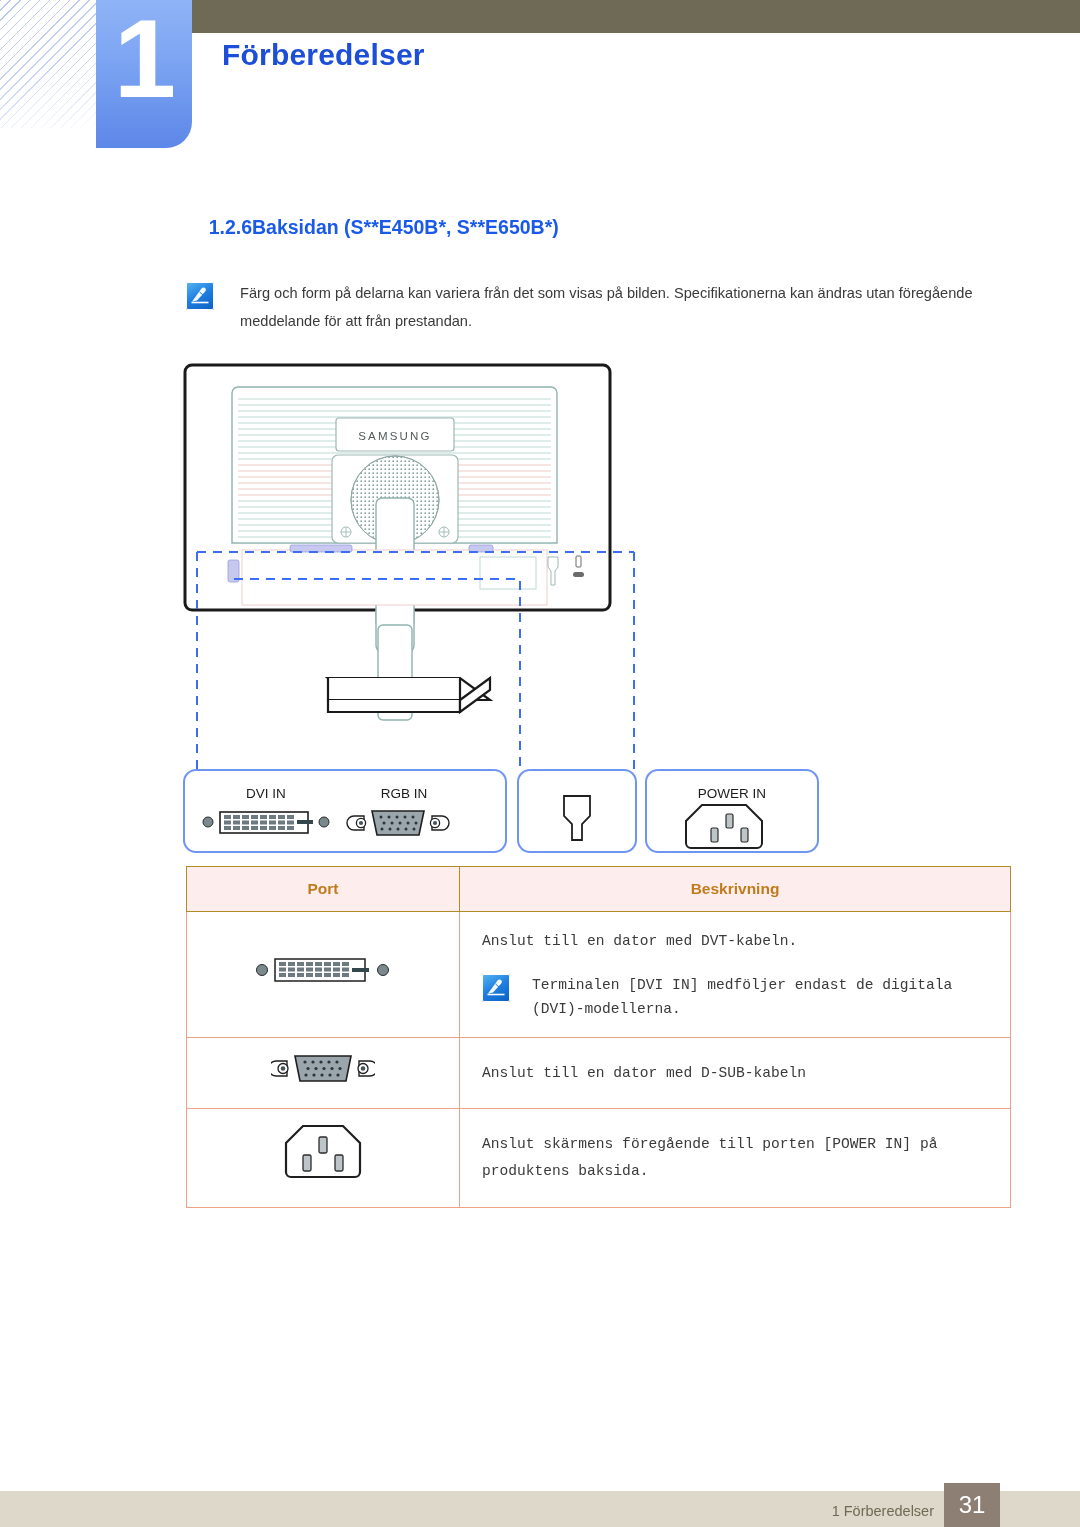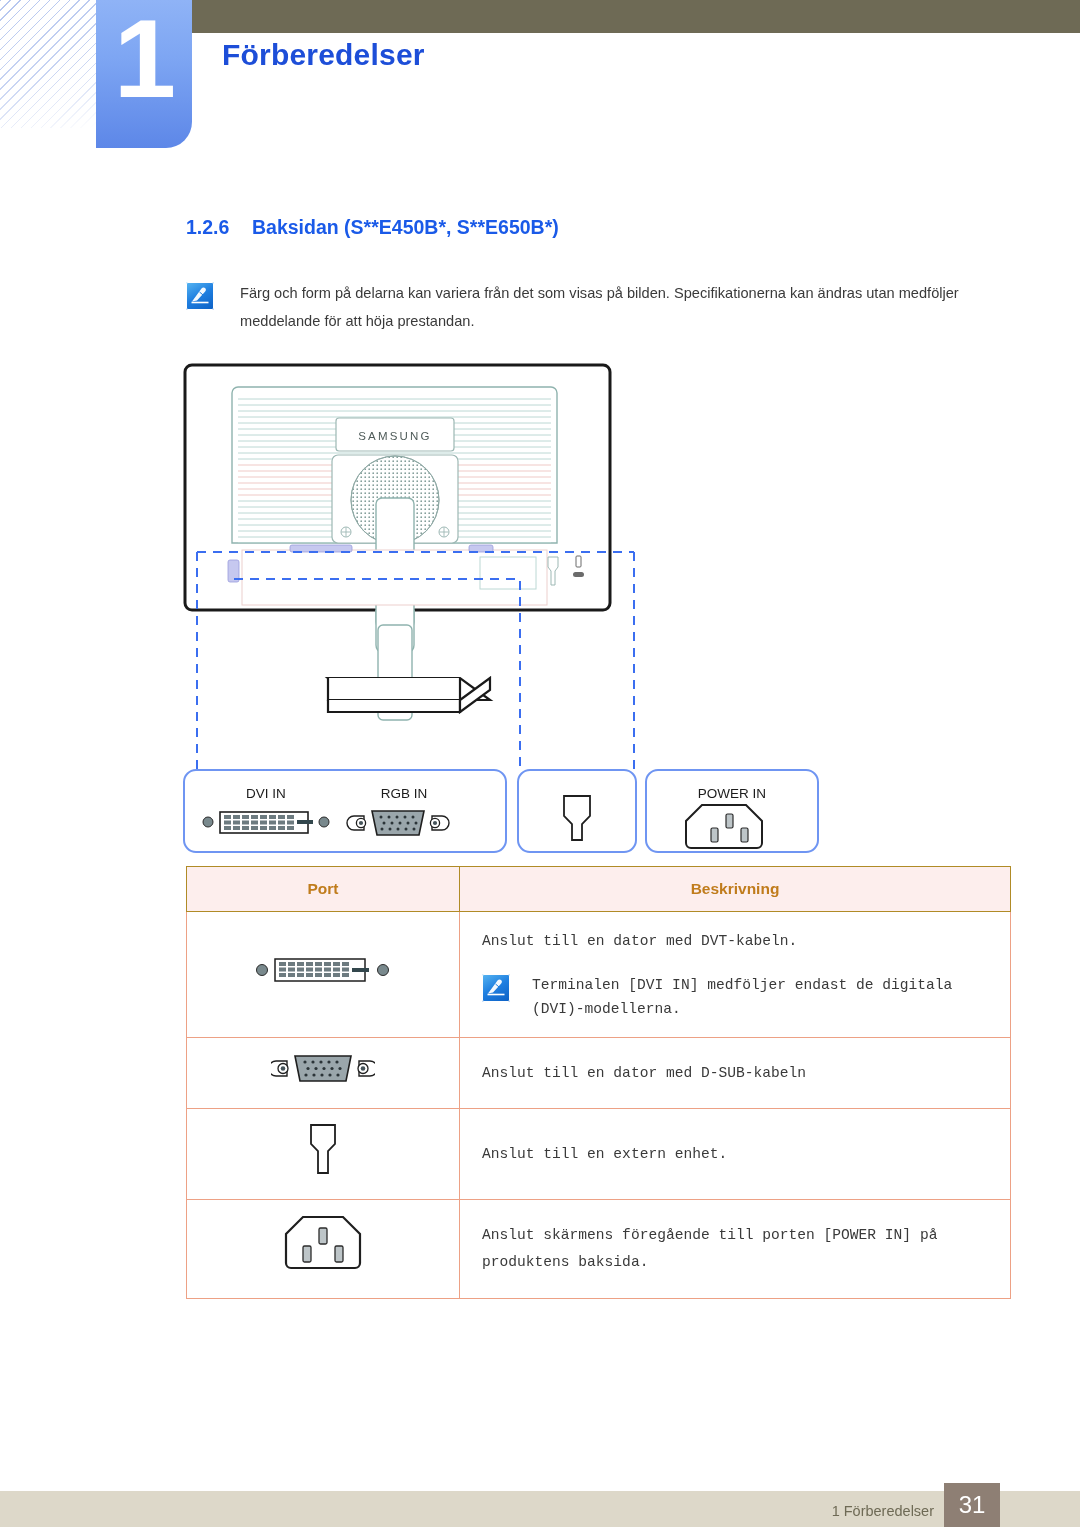--- a/index.html
+++ b/index.html
@@ -34,21 +34,21 @@
   #chaptitle{
     position:absolute;left:222px;top:38px;
     color:#1d4ed8;font-size:30px;font-weight:700;letter-spacing:.2px;
   }
 
   
   #sectionhead{
     position:absolute;left:186px;top:216px;
     color:#1a5ae8;font-size:19.5px;font-weight:700;
   }
-  #sectionhead .num{display:inline-block;width:66px;}
+  #sectionhead .num{display:inline-block;width:66px;text-align:right;}
 
   #note{
     position:absolute;left:186px;top:279px;width:815px;
   }
   .note-icon{
     position:absolute;left:0;top:3px;width:28px;height:28px;
     border-radius:2px;
     background:linear-gradient(150deg,#59b7f2 0%,#1f7fe0 48%,#0b5fc4 100%);
     box-shadow:0 0 0 1px #ffffff inset;
   }
@@ -109,21 +109,21 @@
 </div>
 
 <div id="note">
   <span class="note-icon">
     <svg width="28" height="28" viewBox="0 0 28 28">
       <path d="M6 19.5 L15.5 6.5 C17 4.8 19.6 5.4 19.9 7.6 C20.1 9.2 18.6 10.3 17.4 11.6 L11 18.6 Z" fill="#ffffff" opacity=".95"></path>
       <path d="M5.5 20.5 L22.5 20.5" stroke="#ffffff" stroke-width="1.6" fill="none"></path>
       <path d="M13.5 10 L17.6 13.4" stroke="#1f7fe0" stroke-width="1" fill="none"></path>
     </svg>
   </span>
-  <div class="txt">Färg och form på delarna kan variera från det som visas på bilden. Specifikationerna kan ändras utan medföljer meddelande för att höja prestandan.</div>
+  <div class="txt">Färg och form på delarna kan variera från det som visas på bilden. Specifikationerna kan ändras utan föregående meddelande för att från prestandan.</div>
 </div>
 
 <div id="illu">
 <svg width="840" height="495" viewBox="0 0 840 495">
   <defs>
     <pattern id="vent" width="6" height="6" patternUnits="userSpaceOnUse">
       <path d="M0 3 H6" stroke="#bcd8d4" stroke-width="1"></path>
     </pattern>
     <pattern id="ventpink" width="6" height="6" patternUnits="userSpaceOnUse">
       <path d="M0 3 H6" stroke="#efc9c6" stroke-width="1"></path>
@@ -360,30 +360,20 @@
             <circle cx="59" cy="23" r="1.6"></circle>
               <circle cx="67" cy="23" r="1.6"></circle>
           </g>
         </svg>
       </td>
       <td class="desc-cell">
         <div>Anslut till en dator med D-SUB-kabeln</div>
       </td>
     </tr>
 
-    <tr>
-      <td class="port-cell">
-        <svg width="36" height="52" viewBox="0 0 36 52">
-          <path d="M6 2 h24 v19 l-7 7 v22 h-10 v-22 l-7 -7 z" fill="#ffffff" stroke="#1f1f1f" stroke-width="1.8"></path>
-        </svg>
-      </td>
-      <td class="desc-cell">
-        <div>Anslut till en extern enhet.</div>
-      </td>
-    </tr>
 
     <tr>
       <td class="port-cell">
         <svg width="88" height="60" viewBox="0 0 88 60">
           <path d="M24 3 h40 l17 17 v29 a5 5 0 0 1 -5 5 h-64 a5 5 0 0 1 -5 -5 v-29 z" fill="#ffffff" stroke="#1f1f1f" stroke-width="2.2"></path>
           <rect x="40" y="14" width="8" height="16" rx="1.5" fill="#bdc5c8" stroke="#2b2b2b" stroke-width="1.3"></rect>
           <rect x="24" y="32" width="8" height="16" rx="1.5" fill="#bdc5c8" stroke="#2b2b2b" stroke-width="1.3"></rect>
           <rect x="56" y="32" width="8" height="16" rx="1.5" fill="#bdc5c8" stroke="#2b2b2b" stroke-width="1.3"></rect>
         </svg>
       </td>

